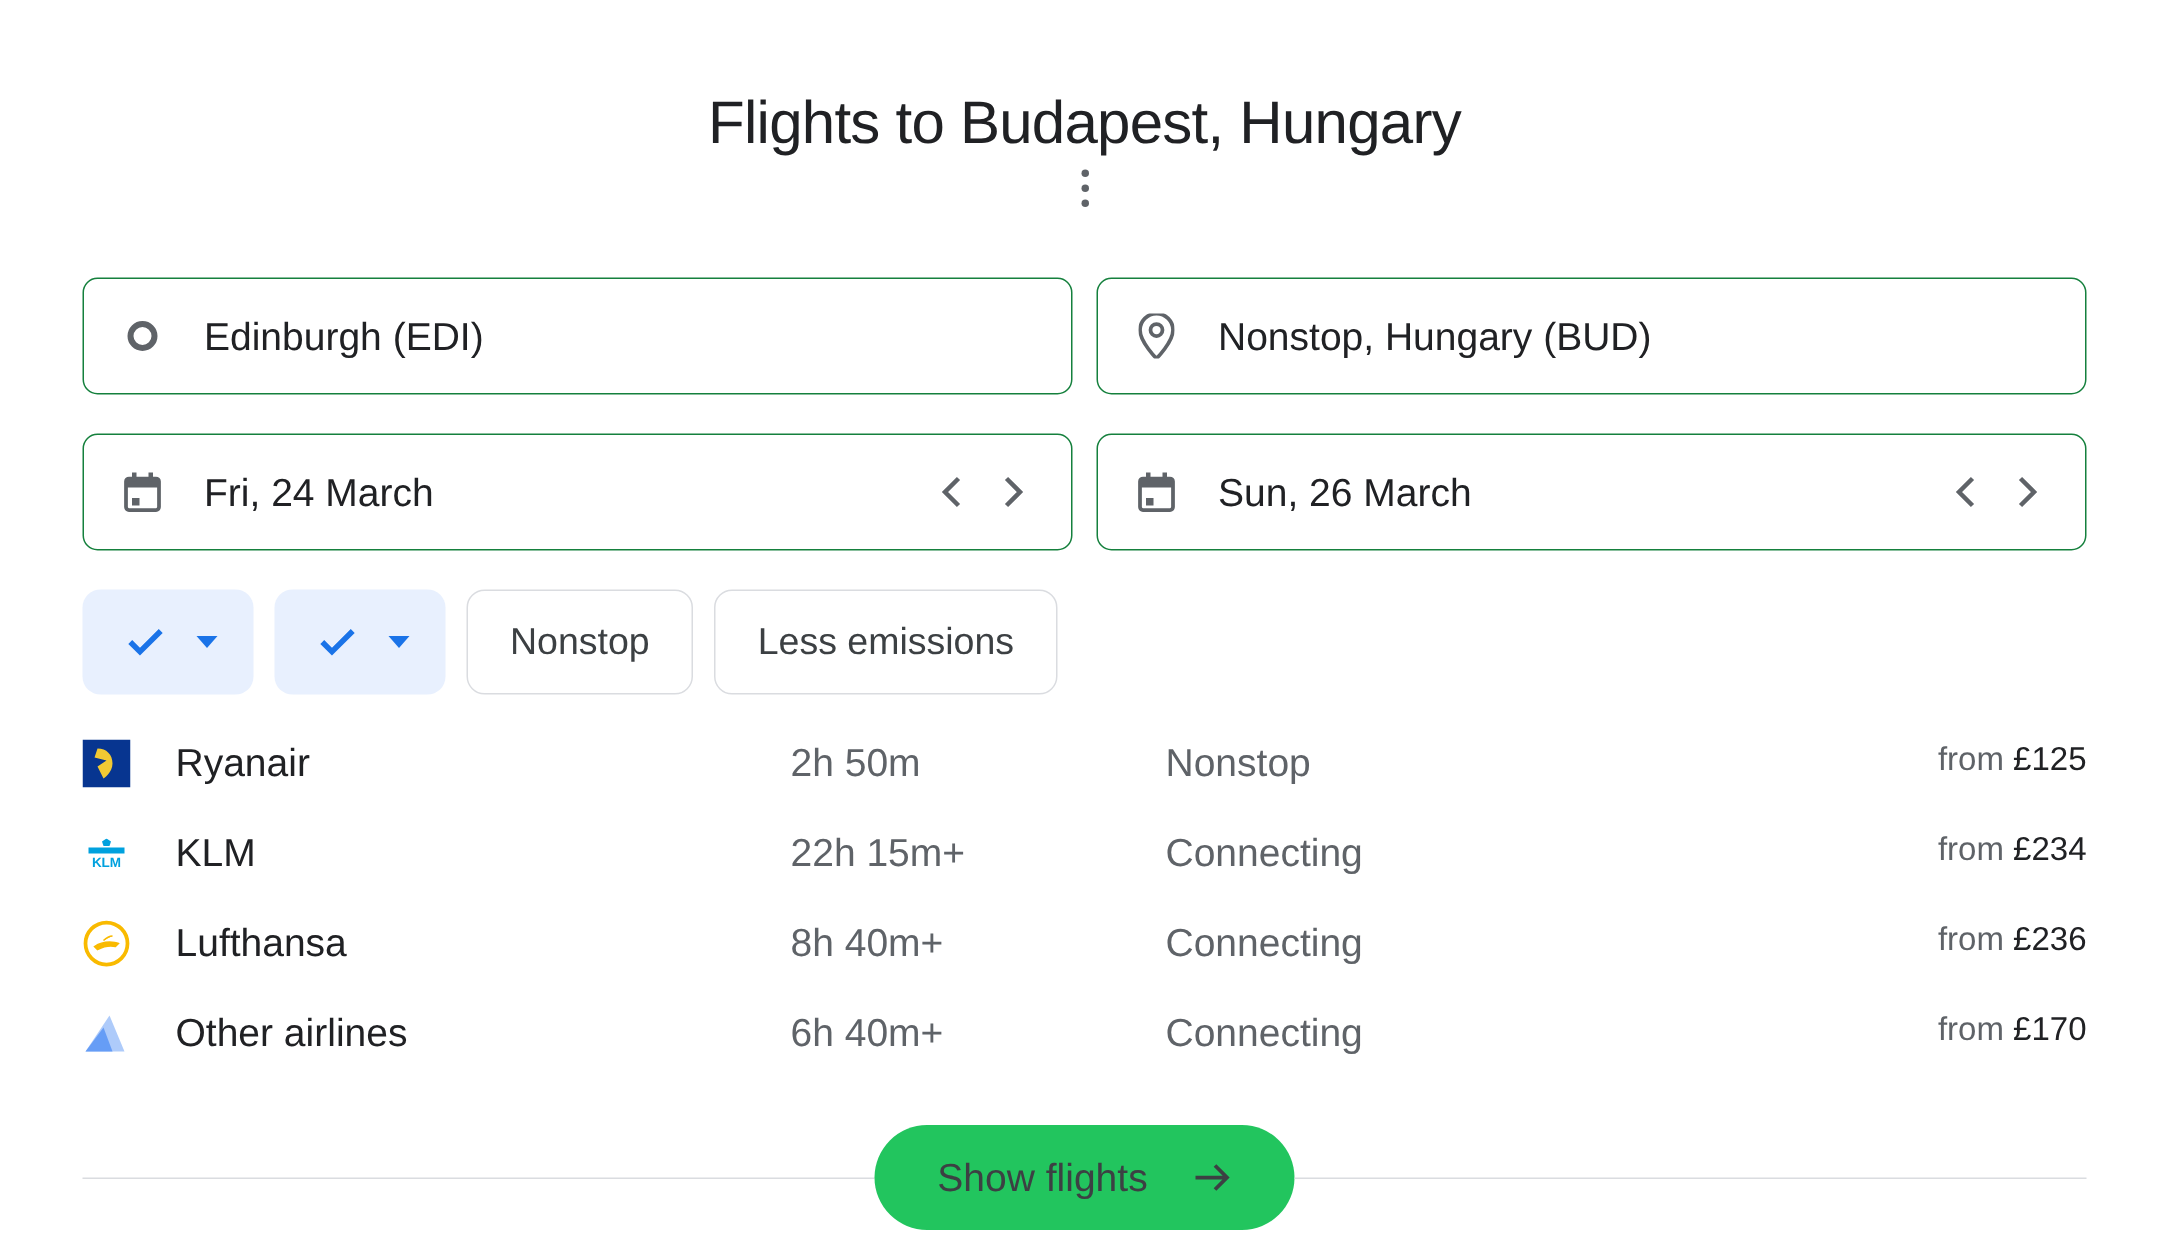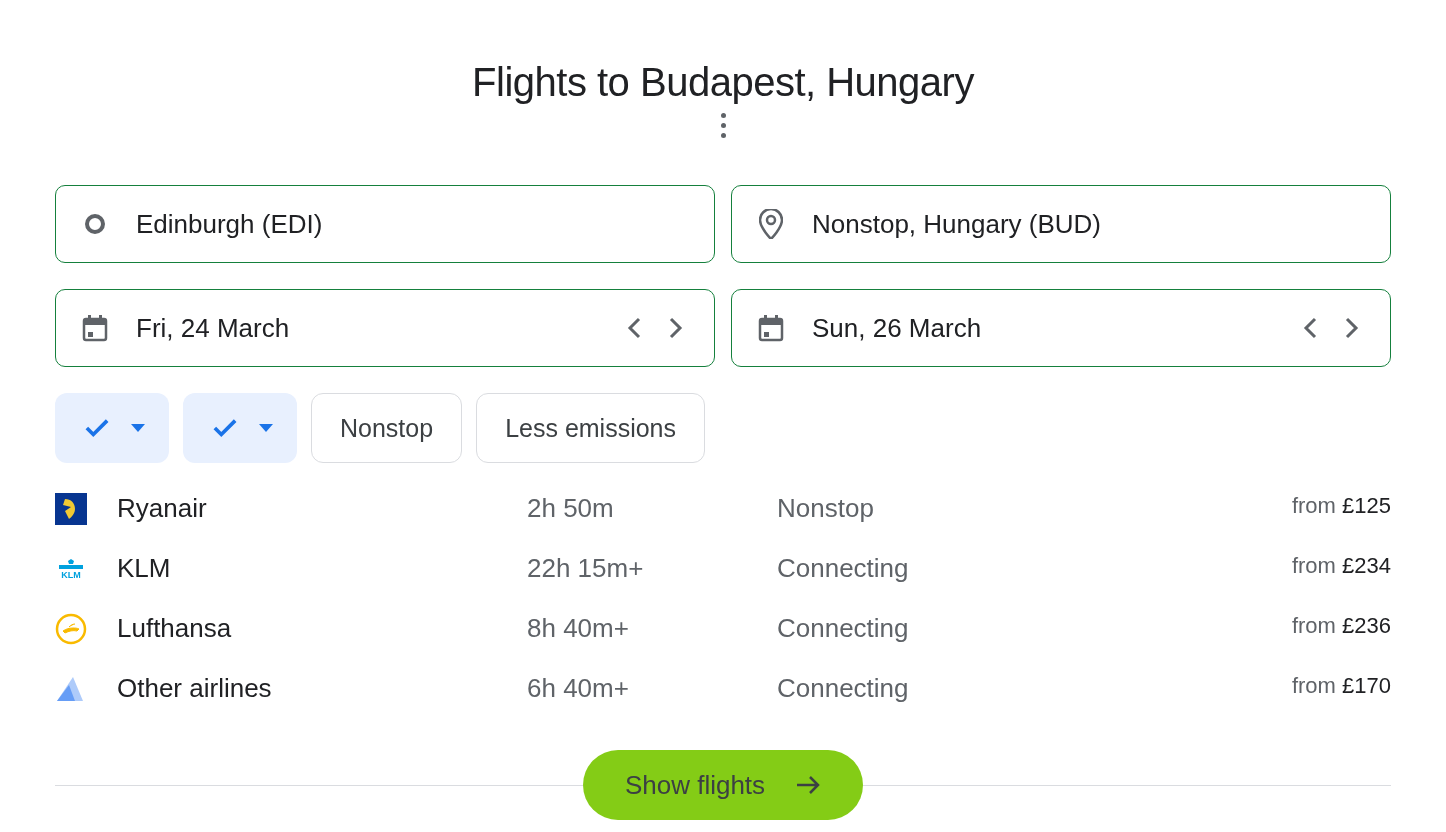--- a/index.html
+++ b/index.html
@@ -177,21 +177,21 @@
       display: flex;
       align-items: center;
       position: relative;
     }
     .footer-line {
       height: 1px;
       background: #dadce0;
       flex: 1;
     }
     .show-flights-btn {
-      background: #84cc16;
+      background: #22c55e;
       border-radius: 40px;
       height: 70px;
       padding: 0 42px;
       display: flex;
       align-items: center;
       gap: 30px;
       cursor: pointer;
       font-size: 26px;
       color: #3c4043;
       margin: 0 0px;

